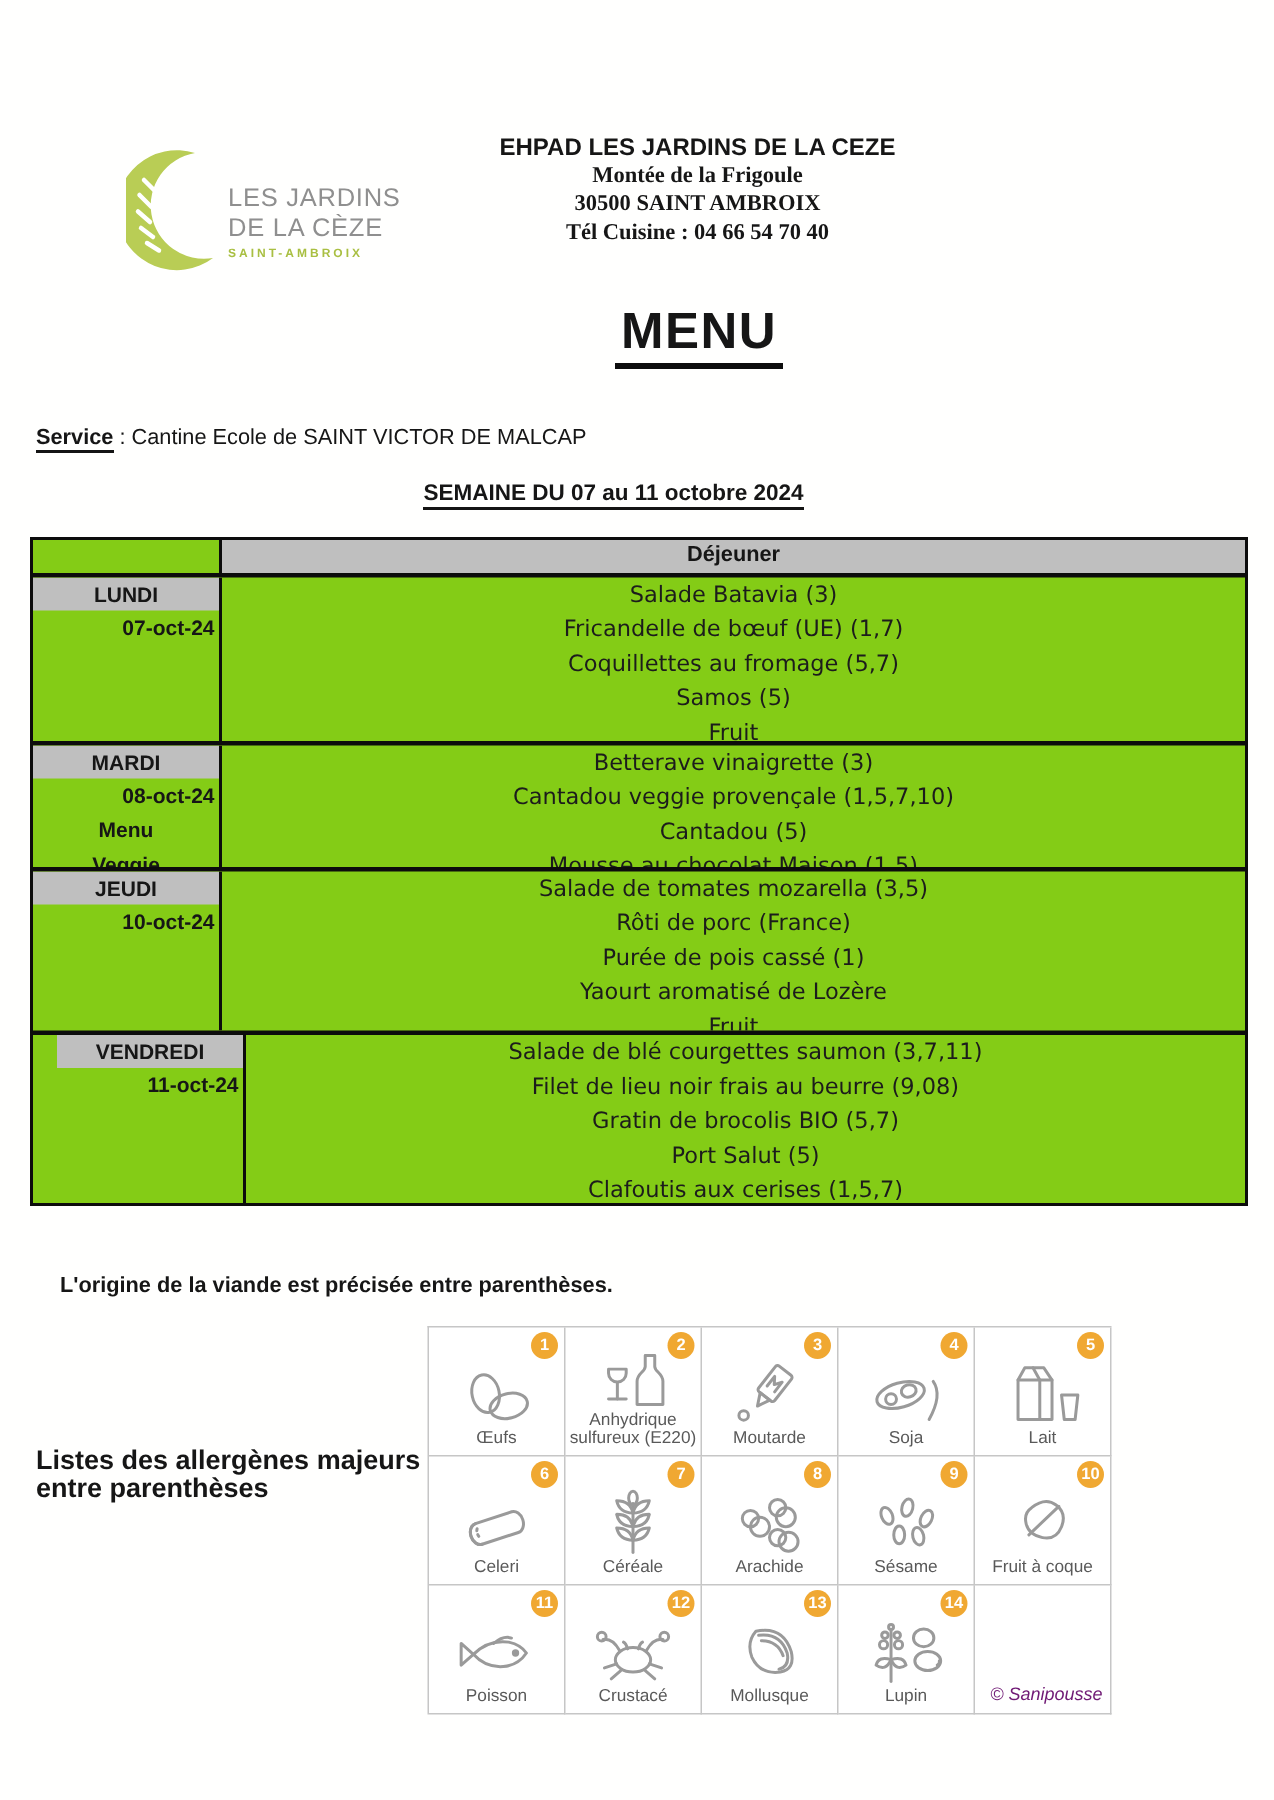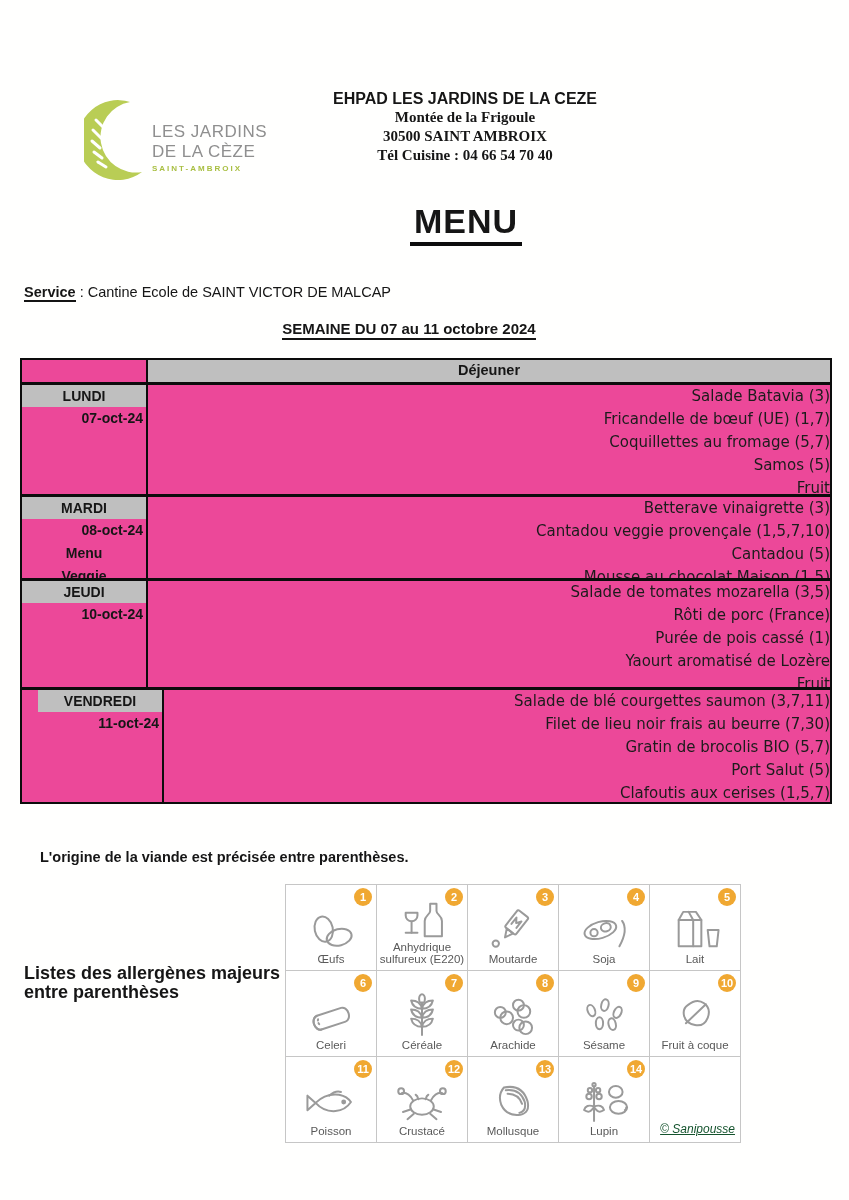--- a/index.html
+++ b/index.html
@@ -23,53 +23,53 @@
   
   .menu-title-wrap { position:absolute; left:0; top:202px; width:932px; text-align:center; }
   .menu-title { display:inline-block; font-size:34px; font-weight:bold; letter-spacing:1px;
                 border-bottom:4px solid #0d0d0d; padding:0 4px 1px 4px; }
   .service-line { position:absolute; left:24px; top:284px; font-size:14.5px; }
   .service-label { font-weight:bold; border-bottom:2px solid #141414; display:inline-block; line-height:15px; }
   .week-wrap { position:absolute; left:0; top:320px; width:818px; text-align:center; }
   .week-title { display:inline-block; font-size:15px; font-weight:bold; border-bottom:2px solid #141414; padding-bottom:1px; }
 
   
-  .mtable { position:absolute; left:20px; top:358px; width:812px; border:2px solid #0c0c0c; background:#ec4899; }
+  .mtable { position:absolute; left:20px; top:358px; width:812px; border:2px solid #0c0c0c; background:#84cc16; }
   .mrow { display:flex; width:100%; overflow:hidden; }
   .daycol { width:126px; flex:0 0 126px; border-right:2px solid #0c0c0c; position:relative; }
   .dishcol { flex:1; }
   .header-row { height:22px; }
   .header-row .dishcol { background:#bfbfbf; text-align:center; font-weight:bold; font-size:14.5px; line-height:21px; }
   .day-block { border-top:3px solid #0c0c0c; }
   .hA { height:112px; } .hB { height:84px; } .hC { height:109px; } .hD { height:115px;padding-left:16px; }
   .dayname { background:#bfbfbf; height:22px; line-height:22px; text-align:center; font-weight:bold; font-size:14px; }
   .daydate { height:23px; line-height:23px; text-align:right; padding-right:3px; font-weight:bold; font-size:14px; }
   .daynote { height:23px; line-height:23px; text-align:center; font-weight:bold; font-size:14px; }
-  .dish { height:23px; line-height:23px; text-align:right; font-size:15px;
+  .dish { height:23px; line-height:23px; text-align:center; font-size:15px;
           font-family:"DejaVu Sans", sans-serif; color:#1c1c1c; }
 
   
   .origin-note { position:absolute; left:24px; top:849px; font-size:14.5px; font-weight:bold;margin-left:16px; }
   .allergen-caption { position:absolute; left:24px; top:964px; font-size:18px; font-weight:bold;
                       white-space:pre-line; line-height:19px; }
 
   
   .agrid { position:absolute; left:285px; top:884px; display:grid;
            grid-template-columns:repeat(5, 91px); grid-auto-rows:86px;
            border-top:1px solid #c6c6c6; border-left:1px solid #c6c6c6; background:#fff; }
   .acell { position:relative; border-right:1px solid #c6c6c6; border-bottom:1px solid #c6c6c6;
            display:flex; flex-direction:column; align-items:center; justify-content:flex-end;
            padding:4px 2px 5px 2px; }
   .abadge { position:absolute; top:3px; right:4px; width:18px; height:18px; border-radius:50%;
             background:#f0a832; color:#fff; font-size:11px; font-weight:bold;
             display:flex; align-items:center; justify-content:center; }
   .aicon { margin:auto auto 1px auto; }
   .alabel { font-size:11.5px; color:#595959; text-align:center; line-height:12px; min-height:12px; }
   .credit-cell { justify-content:flex-end; align-items:flex-end; padding:4px 5px 6px 2px; }
-  .credit { font-size:12px; font-style:italic; color:#14532d; font-family:"Liberation Sans", sans-serif;text-decoration:underline; }
+  .credit { font-size:12px; font-style:italic; color:#701a75; font-family:"Liberation Sans", sans-serif; }
 
   svg.licon { display:block; }
 </style>
 </head>
 <body>
 
 <div class="page">
 
   <div class="logo">
     <svg class="licon" width="64" height="88" viewBox="0 0 64 88">
@@ -155,21 +155,21 @@
       </div>
     </div>
 
     <div class="mrow day-block hD">
       <div class="daycol">
         <div class="dayname">VENDREDI</div>
         <div class="daydate">11-oct-24</div>
       </div>
       <div class="dishcol">
         <div class="dish">Salade de blé courgettes saumon (3,7,11)</div>
-        <div class="dish">Filet de lieu noir frais au beurre (7,30)</div>
+        <div class="dish">Filet de lieu noir frais au beurre (9,08)</div>
         <div class="dish">Gratin de brocolis BIO (5,7)</div>
         <div class="dish">Port Salut (5)</div>
         <div class="dish">Clafoutis aux cerises (1,5,7)</div>
       </div>
     </div>
   </div>
 
   <div class="origin-note">L'origine de la viande est précisée entre parenthèses.</div>
   <div class="allergen-caption">Listes des allergènes majeurs
 entre parenthèses</div>

